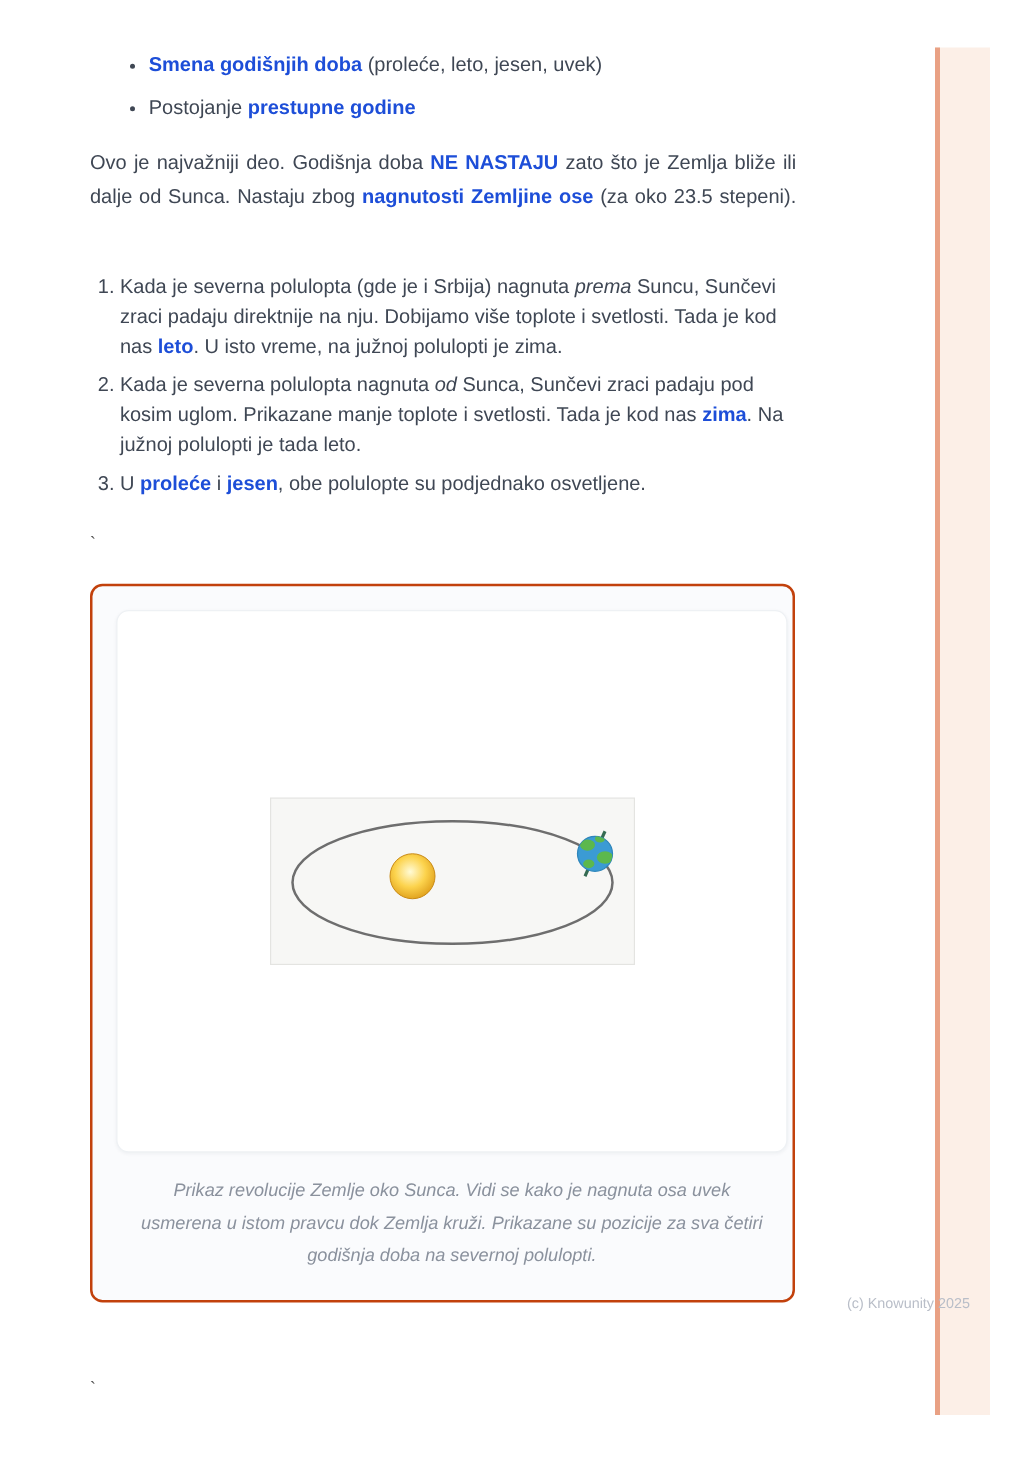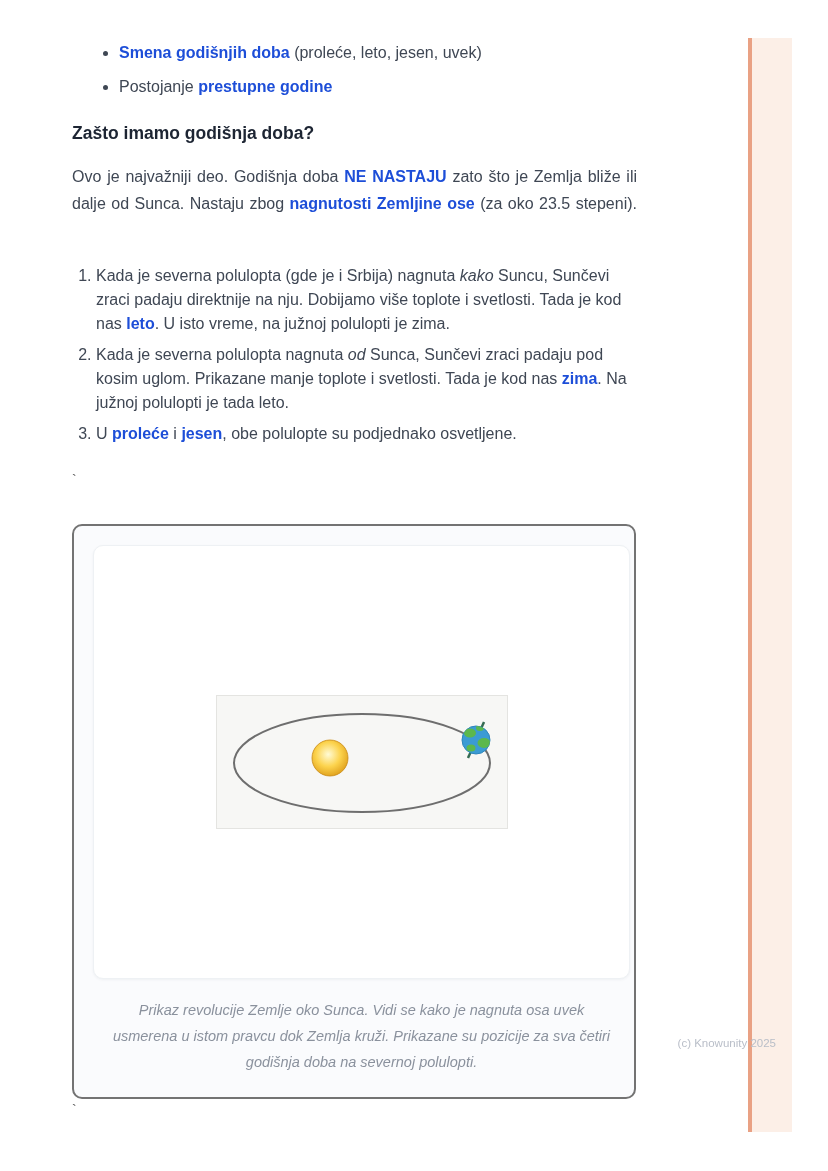--- a/index.html
+++ b/index.html
@@ -27,22 +27,22 @@
 
   ol.numbered{margin:20px 0 0 0;padding:0 0 0 24px;}
   ol.numbered li{font-size:16px;line-height:24px;margin-bottom:7px;}
 
   .run-b{font-weight:700;color:#1d4ed8;}
   .run-i{font-style:italic;}
 
   .tick{margin:24px 0 0 0;font-size:14px;color:#555;line-height:20px;}
 
   figure.figure-card{
-    margin:34px 0 0 0;width:564px;box-sizing:border-box;
-    border:2px solid #737373;border-radius:10px;background:#fafbfd;
+    margin:23px 0 0 0;width:564px;box-sizing:border-box;
+    border:2px solid #c2410c;border-radius:10px;background:#fafbfd;
     padding:19px 4px 22px 19px;
   }
   .figure-panel{
     height:432px;background:#ffffff;border:1px solid #eef1f4;border-radius:10px;
     box-shadow:0 1px 3px rgba(25,35,60,0.05);
     display:flex;align-items:center;justify-content:center;
   }
   svg.orbit{background:#f7f7f5;outline:1px solid #e4e4e1;}
   figcaption{
     margin:18px auto 0 auto;max-width:505px;text-align:center;
@@ -59,26 +59,25 @@
 
 <div class="stripe"></div>
 
 <div class="content">
 
   <ul class="bullets">
     <li><span class="run-b">Smena godišnjih doba</span><span class="run-n"> (proleće, leto, jesen, uvek)</span></li>
     <li><span class="run-n">Postojanje </span><span class="run-b">prestupne godine</span></li>
   </ul>
 
-  <h2 class="section">Zašto imamo godišnja doba?</h2>
 
   <p class="intro"><span class="run-n">Ovo je najvažniji deo. Godišnja doba </span><span class="run-b">NE NASTAJU</span><span class="run-n"> zato što je Zemlja bliže ili dalje od Sunca. Nastaju zbog </span><span class="run-b">nagnutosti Zemljine ose</span><span class="run-n"> (za oko 23.5 stepeni).</span></p>
 
   <ol class="numbered">
-    <li><span class="run-n">Kada je severna polulopta (gde je i Srbija) nagnuta </span><span class="run-i">kako</span><span class="run-n"> Suncu, Sunčevi zraci padaju direktnije na nju. Dobijamo više toplote i svetlosti. Tada je kod nas </span><span class="run-b">leto</span><span class="run-n">. U isto vreme, na južnoj polulopti je zima.</span></li>
+    <li><span class="run-n">Kada je severna polulopta (gde je i Srbija) nagnuta </span><span class="run-i">prema</span><span class="run-n"> Suncu, Sunčevi zraci padaju direktnije na nju. Dobijamo više toplote i svetlosti. Tada je kod nas </span><span class="run-b">leto</span><span class="run-n">. U isto vreme, na južnoj polulopti je zima.</span></li>
     <li><span class="run-n">Kada je severna polulopta nagnuta </span><span class="run-i">od</span><span class="run-n"> Sunca, Sunčevi zraci padaju pod kosim uglom. Prikazane manje toplote i svetlosti. Tada je kod nas </span><span class="run-b">zima</span><span class="run-n">. Na južnoj polulopti je tada leto.</span></li>
     <li><span class="run-n">U </span><span class="run-b">proleće</span><span class="run-n"> i </span><span class="run-b">jesen</span><span class="run-n">, obe polulopte su podjednako osvetljene.</span></li>
   </ol>
 
   <div class="tick">`</div>
 
   <figure class="figure-card">
     <div class="figure-panel">
       <svg class="orbit" width="290" height="132" viewBox="0 0 290 132" xmlns="http://www.w3.org/2000/svg">
         <defs>

